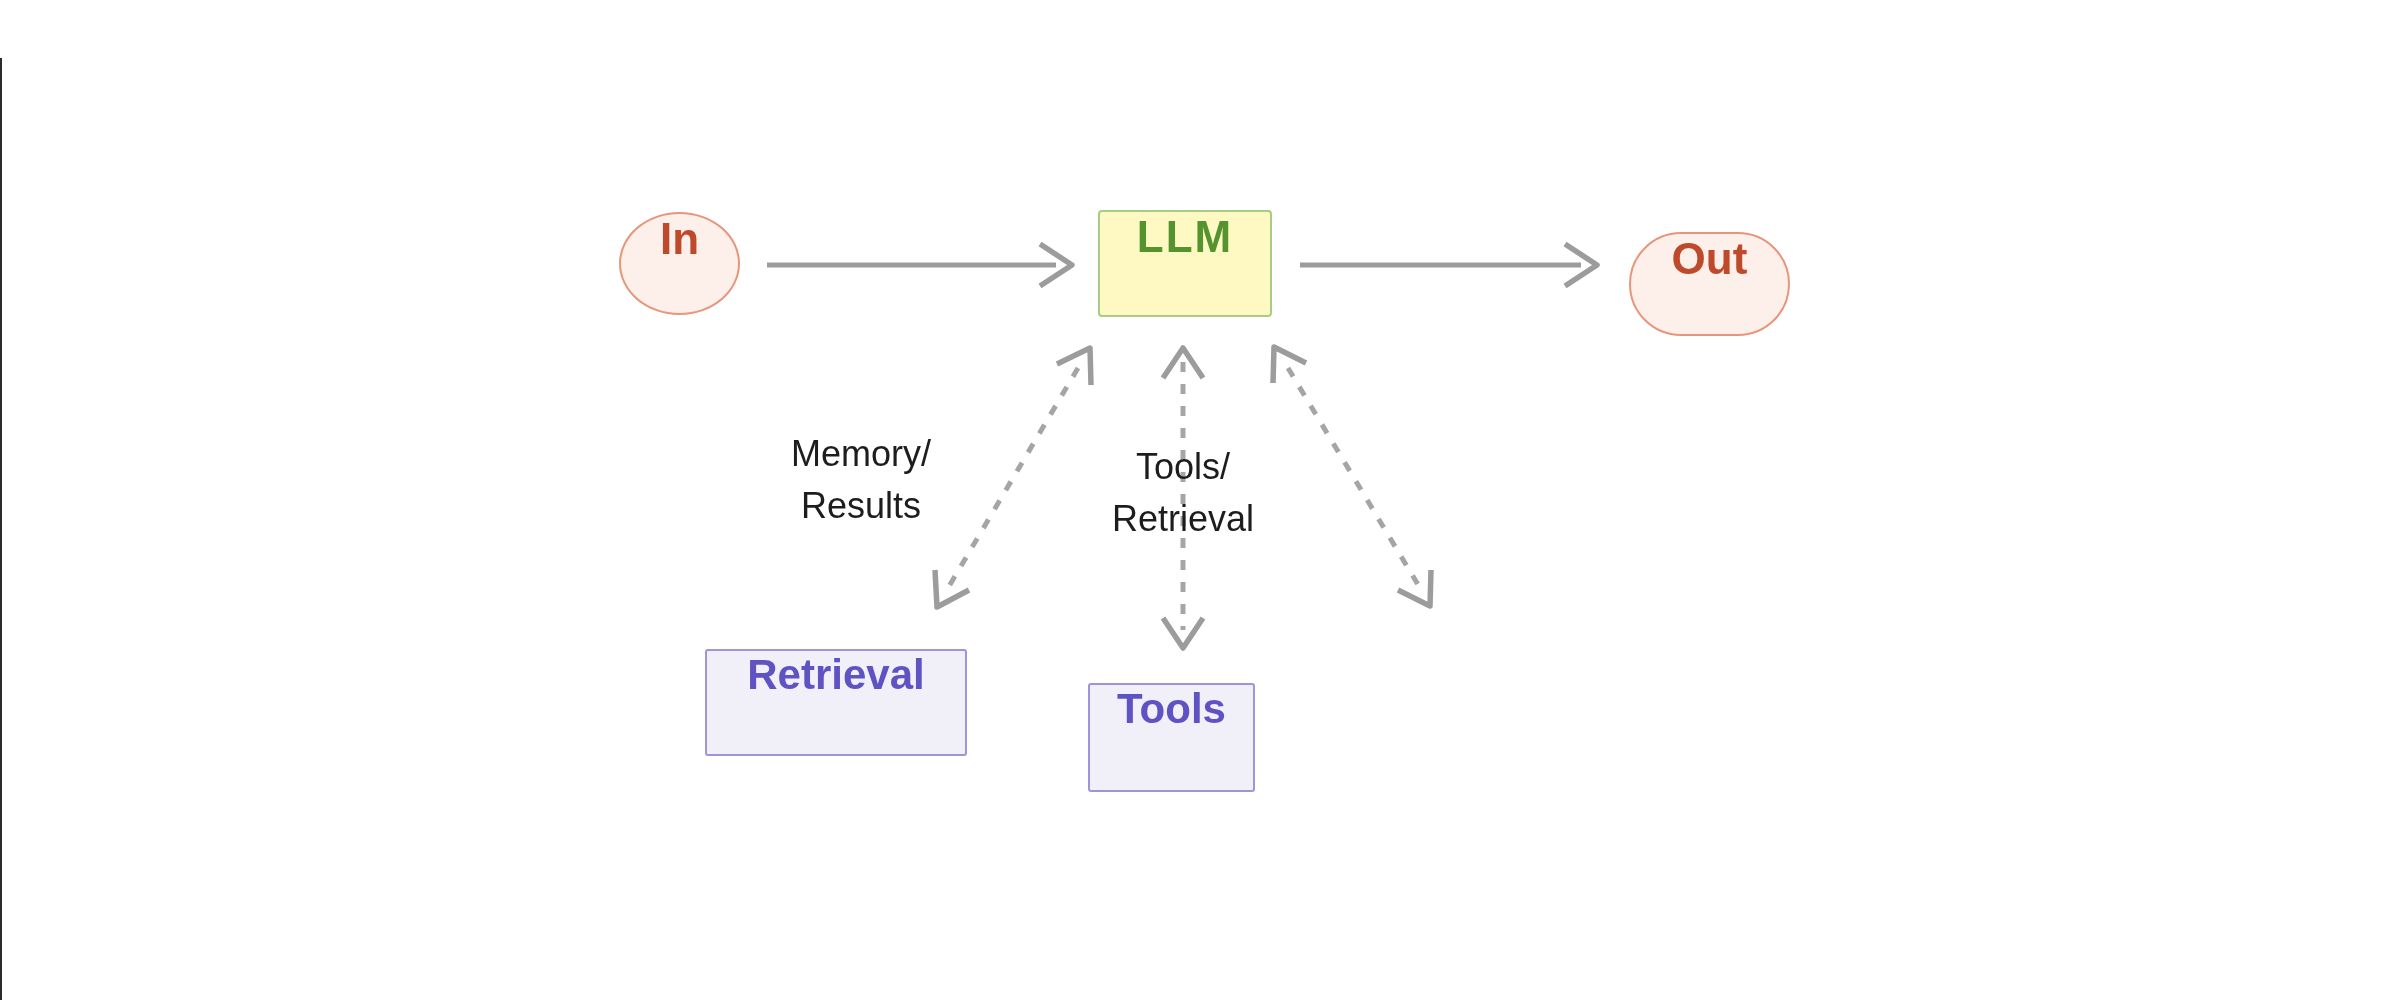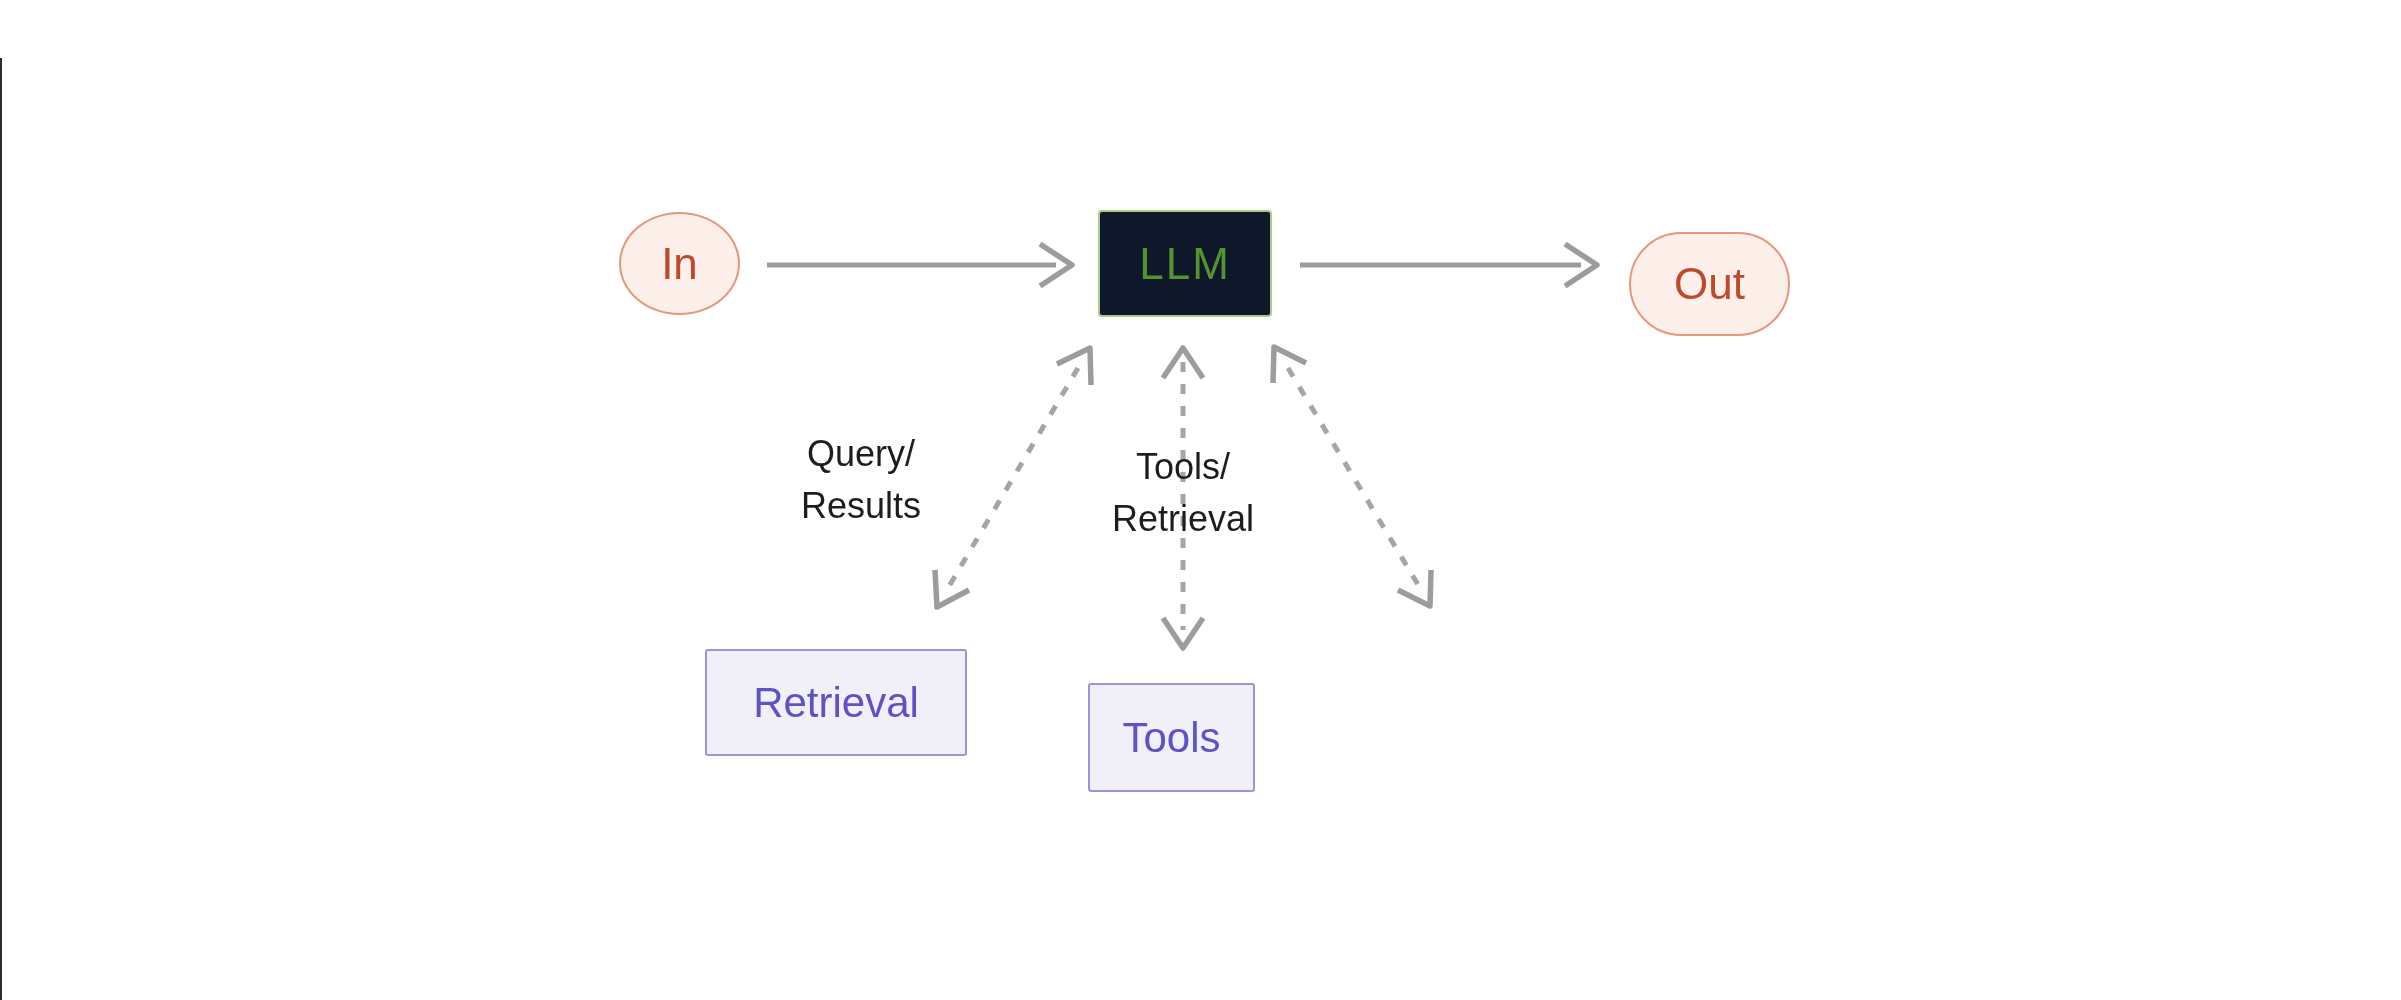--- a/index.html
+++ b/index.html
@@ -19,24 +19,24 @@
     position: absolute;
     left: 0;
     top: 58px;
     width: 2px;
     height: 942px;
     background: #2b2b2b;
   }
   .node {
     position: absolute;
     display: flex;
-    align-items: center;
+    align-items: flex-start;
     justify-content: center;
     box-sizing: border-box;
-    font-weight: normal;
+    font-weight: bold;
   }
   .node-peach {
     background: #fdefe9;
     border: 2px solid #e7967b;
     color: #bf4a2b;
     font-size: 44px;
   }
   .node-in {
     left: 619px; top: 212px;
     width: 121px; height: 103px;
@@ -44,21 +44,21 @@
   }
   .node-out {
     left: 1629px; top: 212px;
     width: 161px; height: 104px;
     border-radius: 52px;
     margin-top: 20px;
   }
   .node-llm {
     left: 1098px; top: 210px;
     width: 174px; height: 107px;
-    background: #0f172a;
+    background: #fef9c3;
     border: 2px solid #a7cc85;
     border-radius: 4px;
     color: #55932e;
     font-size: 44px;
     letter-spacing: 2px;
   }
   .node-purple {
     background: #f1f0f9;
     border: 2.5px solid #9e95d8;
     border-radius: 3px;
@@ -158,21 +158,21 @@
   <div class="node node-purple node-retrieval">
     <span>Retrieval</span>
   </div>
 
   <div class="node node-purple node-tools">
     <span>Tools</span>
   </div>
 
 
   <div class="edge-label label-query">
-    <span>Query/</span>
+    <span>Memory/</span>
     <span>Results</span>
   </div>
 
   <div class="edge-label label-call">
     <span>Tools/</span>
     <span>Retrieval</span>
   </div>
 
 
 </div>

